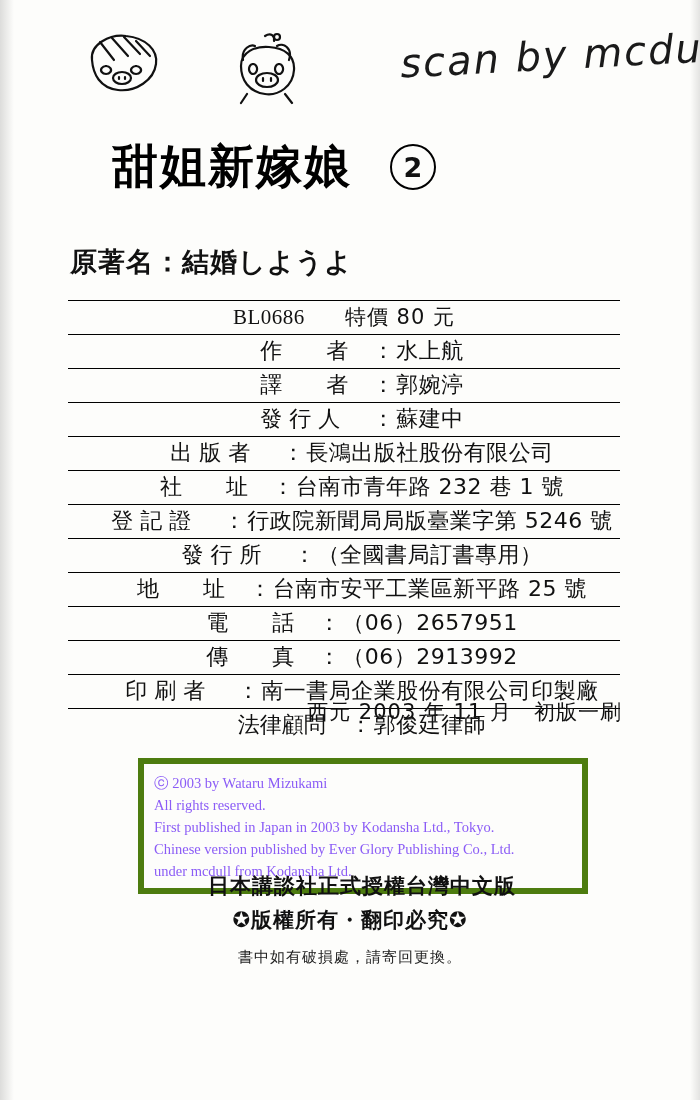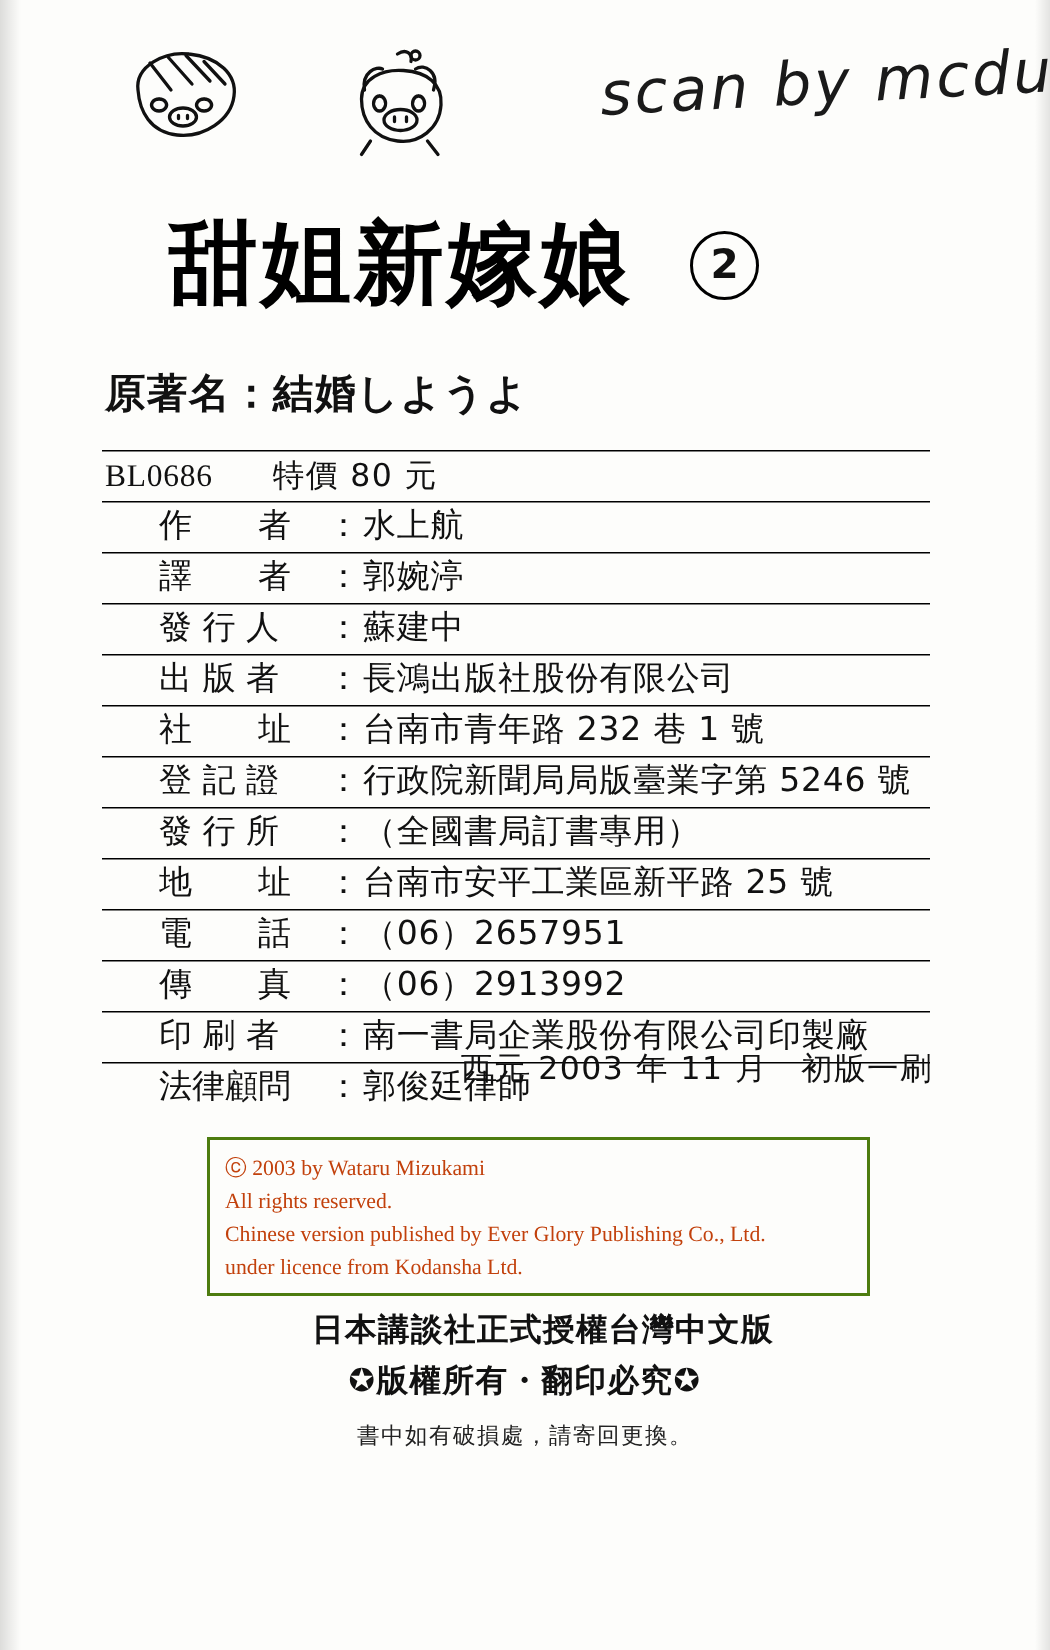--- a/index.html
+++ b/index.html
@@ -51,21 +51,21 @@
   
   .title-row {
     position: absolute;
     top: 136px;
     left: 112px;
     display: flex;
     align-items: center;
   }
   .title-text {
     font-family: "DejaVu Sans", sans-serif;
-    font-size: 60px;
+    font-size: 46px;
     font-weight: bold;
     letter-spacing: 2px;
     color: #000;
   }
   .volume-circle {
     margin-left: 38px;
     width: 42px;
     height: 42px;
     border: 2.5px solid #000;
     border-radius: 50%;
@@ -93,21 +93,21 @@
   .info-table {
     position: absolute;
     top: 300px;
     left: 68px;
     width: 552px;
     border-top: 1.6px solid #000;
   }
   .info-row {
     display: flex;
     align-items: center;
-    justify-content: flex-start;
+    justify-content: center;
     border-bottom: 1.6px solid #000;
     padding: 2px 2px 3px 2px;
     min-height: 28px;
     font-family: "DejaVu Sans", sans-serif;
     gap: 40px;
   }
   .row-code {
     font-family: "Liberation Serif", serif;
     font-size: 21px;
     letter-spacing: 0.5px;
@@ -145,26 +145,26 @@
     font-size: 21px;
     letter-spacing: 1px;
   }
 
   
   .copyright-box {
     position: absolute;
     top: 758px;
     left: 138px;
     width: 418px;
-    border: 2px solid #4d7c0f;
+    border: 6px solid #4d7c0f;
     padding: 8px 10px 6px 10px;
     font-family: "Liberation Serif", serif;
     font-size: 14.5px;
     line-height: 1.52;
-    color: #c2410c;
+    color: #8b5cf6;
   }
 
   
   .bottom {
     position: absolute;
     top: 872px;
     left: 0;
     width: 100%;
     text-align: center;
     font-family: "DejaVu Sans", sans-serif;
@@ -357,22 +357,23 @@
       </span>
     </div>
 
   </div>
 
   <div class="date-row">西元 2003 年 11 月　初版一刷</div>
 
   <div class="copyright-box">
     <div>ⓒ 2003 by Wataru Mizukami</div>
     <div>All rights reserved.</div>
+    <div>First published in Japan in 2003 by Kodansha Ltd., Tokyo.</div>
     <div>Chinese version published by Ever Glory Publishing Co., Ltd.</div>
-    <div>under licence from Kodansha Ltd.</div>
+    <div>under mcdull from Kodansha Ltd.</div>
   </div>
 
   <div class="bottom">
     <div class="line1">日本講談社正式授權台灣中文版</div>
     <div class="line2">✪版權所有・翻印必究✪</div>
     <div class="small">書中如有破損處，請寄回更換。</div>
   </div>
 
 </div>
 

